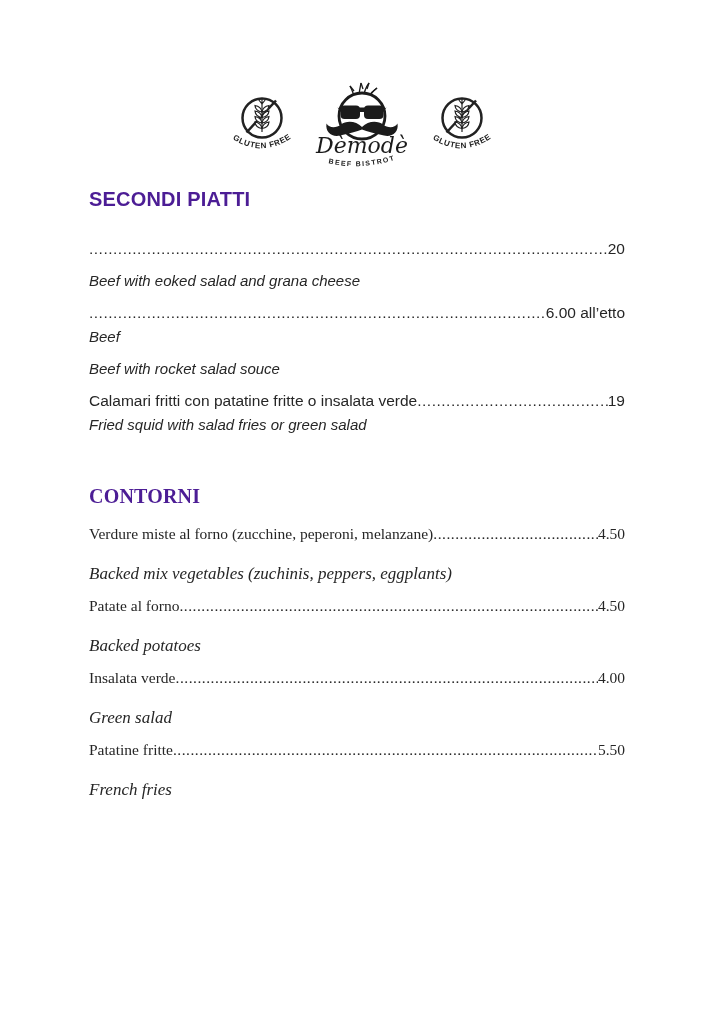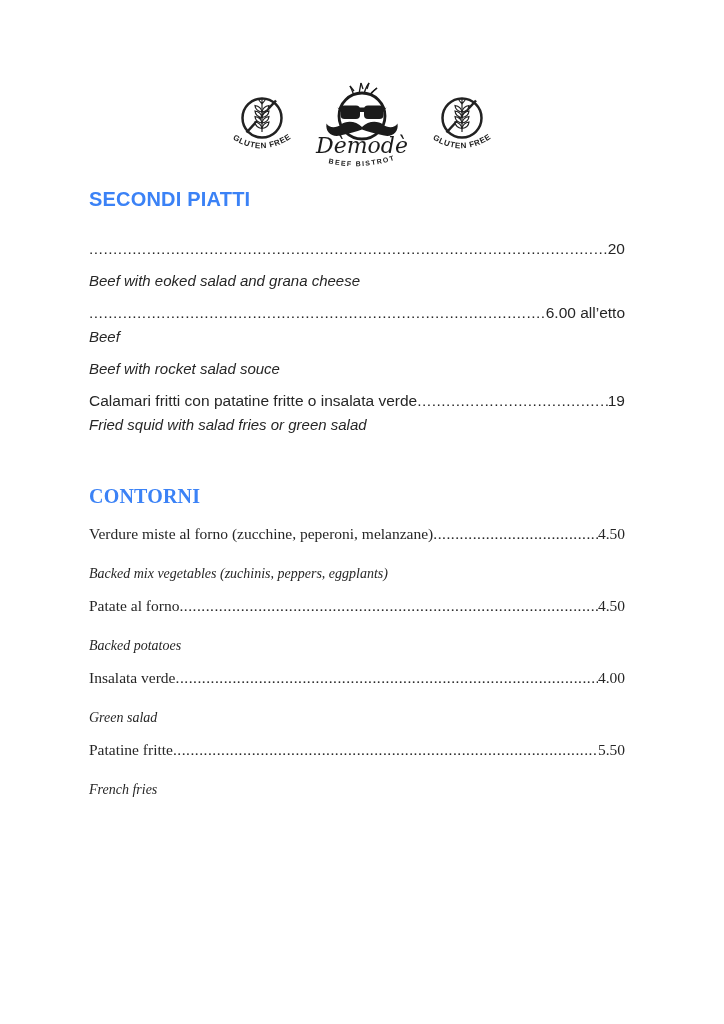--- a/index.html
+++ b/index.html
@@ -17,21 +17,21 @@
   .logo-row {
     display: flex; justify-content: center; align-items: center;
     gap: 13px; padding-top: 84px; height: 172px;
   }
   .logo-row svg { display: block; }
 
   
   .menu { margin: 16px 99px 0 89px; }
   .section-title {
     font-size: 20px; font-weight: 700; letter-spacing: 0.2px;
-    margin: 0 0 28px 0; color: #3b82f6;
+    margin: 0 0 28px 0; color: #4c1d95;
   }
   .section { margin: 0; }
   .section.contorni { margin-top: 50px; font-family: Liberation Serif, serif; }
   .section.contorni .section-title { margin-bottom: 16px; }
 
   .menu-item { margin-bottom: 12px; }
   .item-row { display: flex; align-items: baseline; font-size: 15.5px; line-height: 20px; }
   .item-name { white-space: nowrap; }
   .dots {
     flex: 1 1 auto; overflow: hidden; white-space: nowrap;
@@ -40,21 +40,21 @@
   .dots::after {
     content: "............................................................................................................................................................................................................";
     letter-spacing: 0.5px;
   }
   .item-price { white-space: nowrap; }
   .item-desc {
     font-style: italic; font-size: 15px; line-height: 20px;
     margin-top: 12px; color: #262626;
   }
   .item-desc.tight { margin-top: 4px; }
-  .section.contorni .item-desc { font-size: 14px; margin-top: 20px; }
+  .section.contorni .item-desc { font-size: 17px; margin-top: 20px; }
 </style>
 </head>
 <body>
 
 <div class="page">
 
   <div class="logo-row">
 
     <svg width="64" height="66" viewBox="0 0 64 66">
       <circle cx="32" cy="23" r="19.5" fill="none" stroke="#222222" stroke-width="2.5"></circle>

